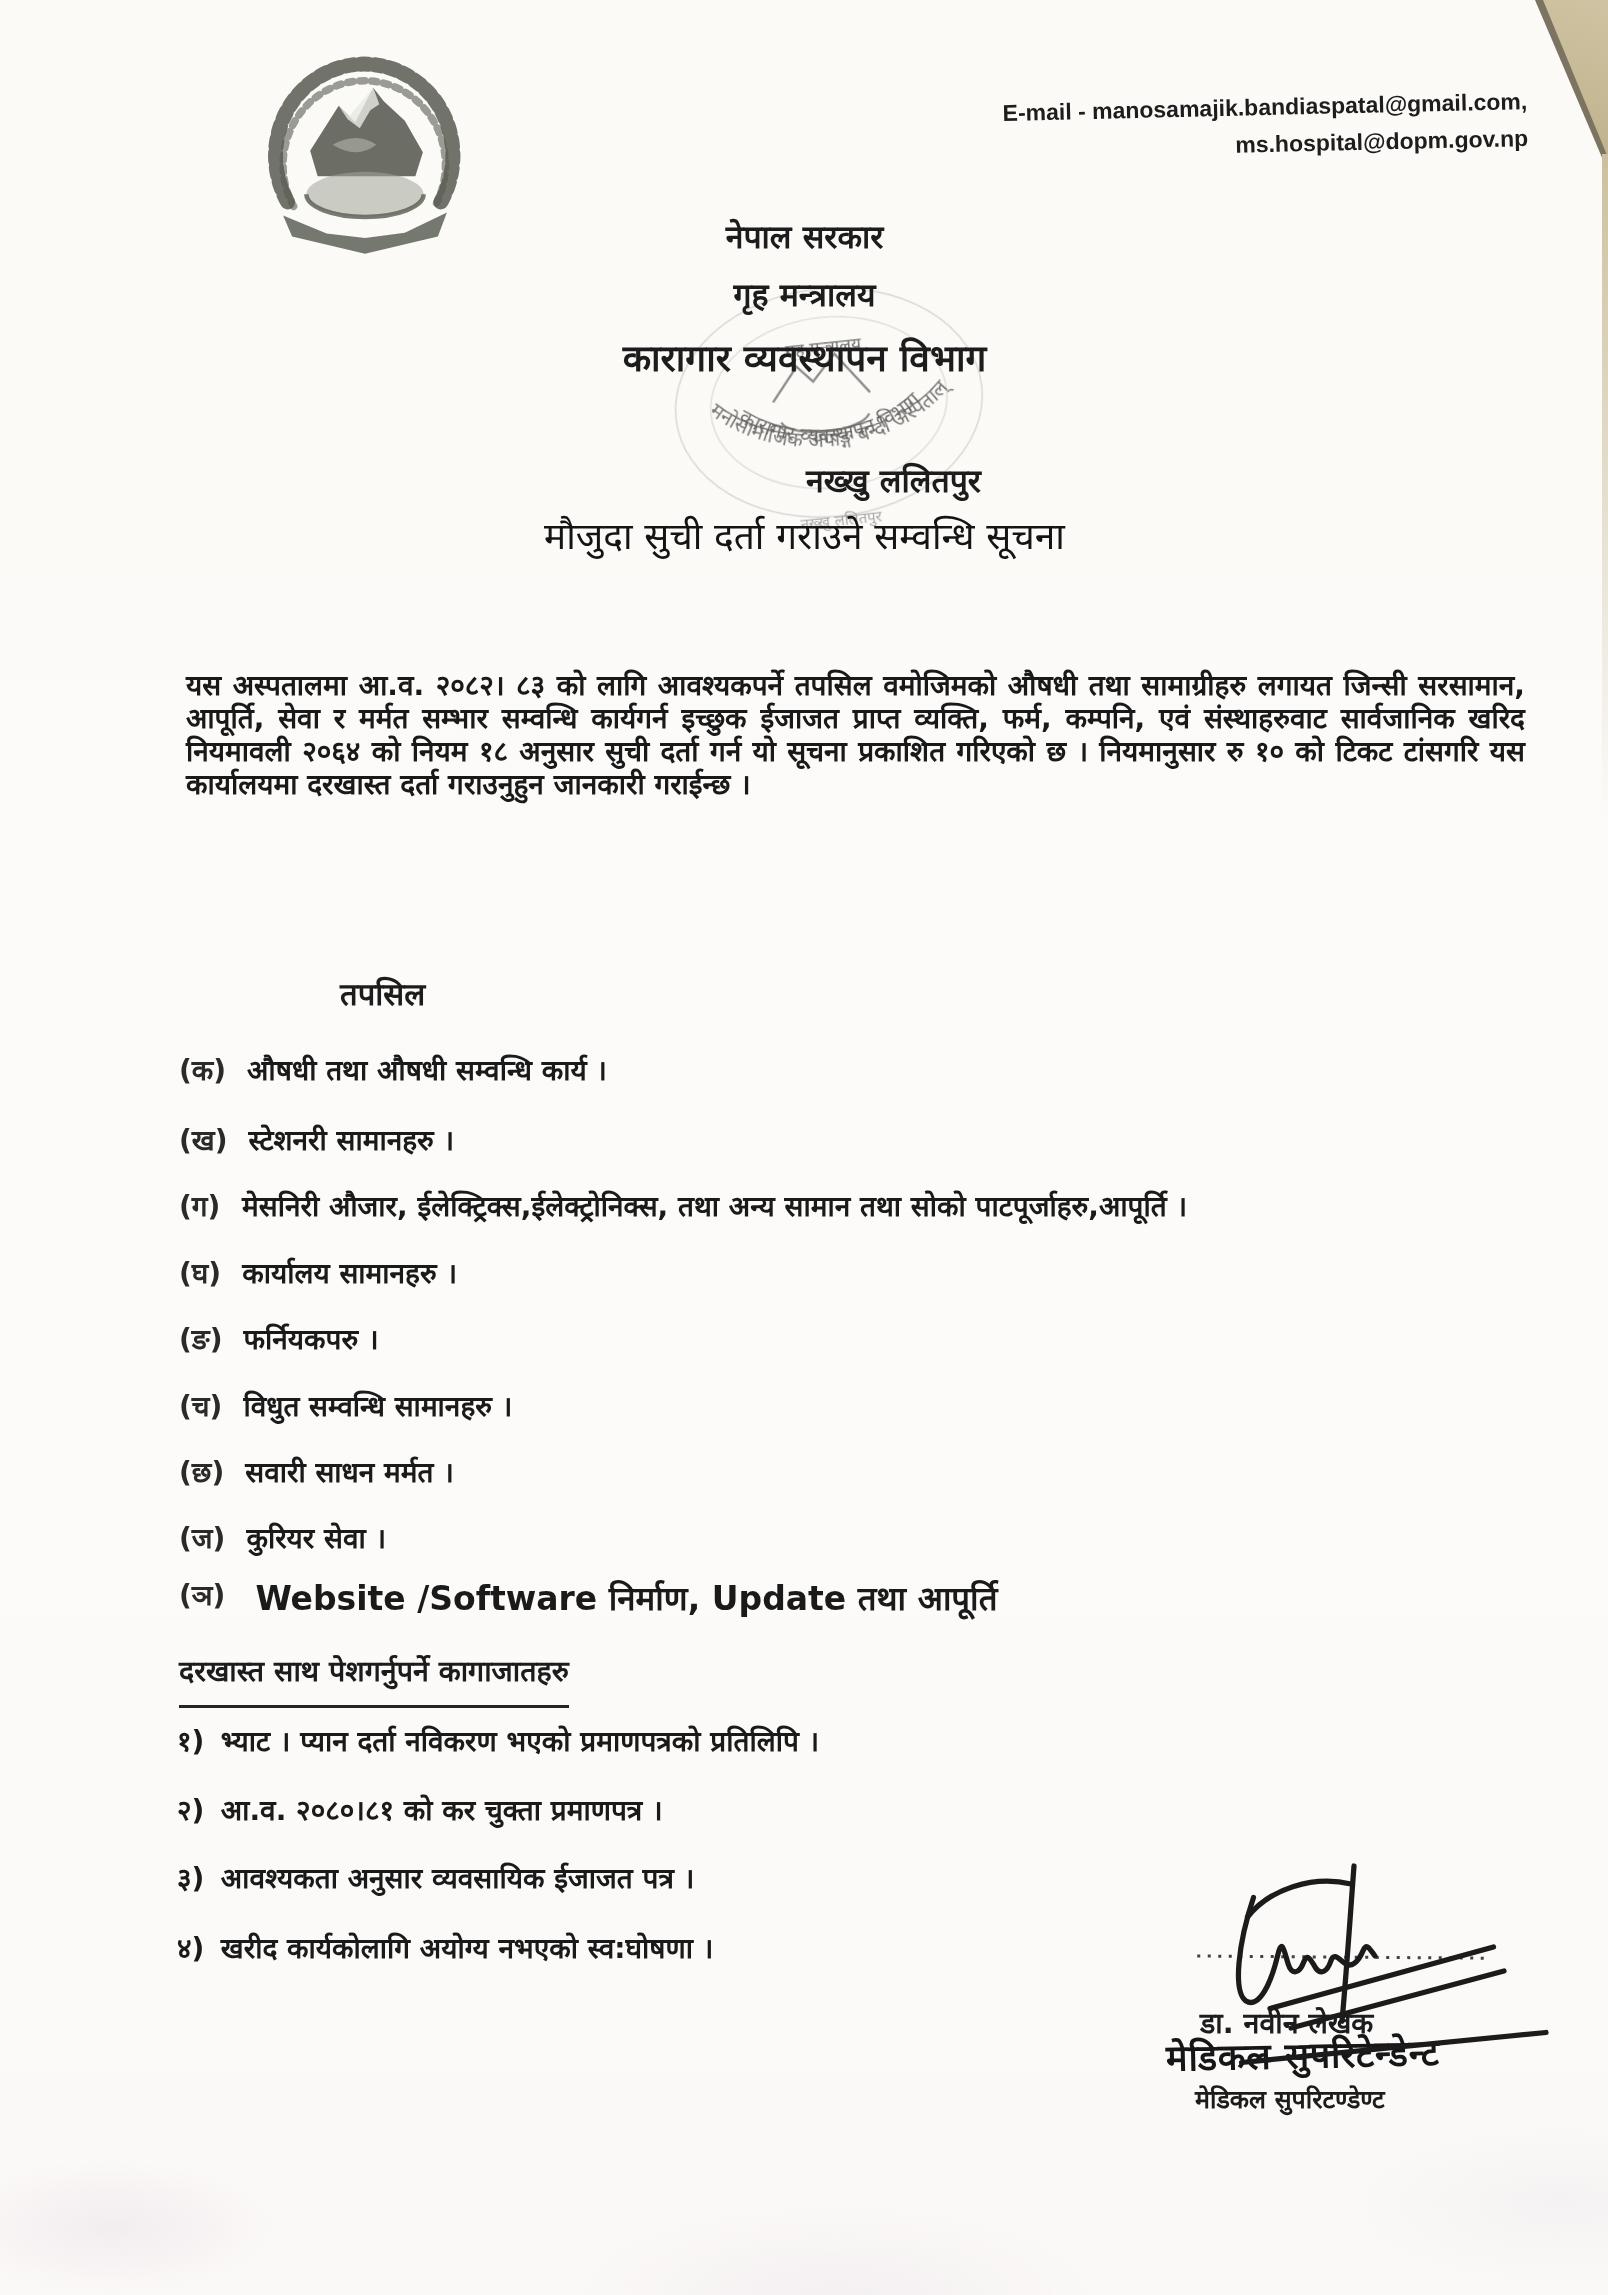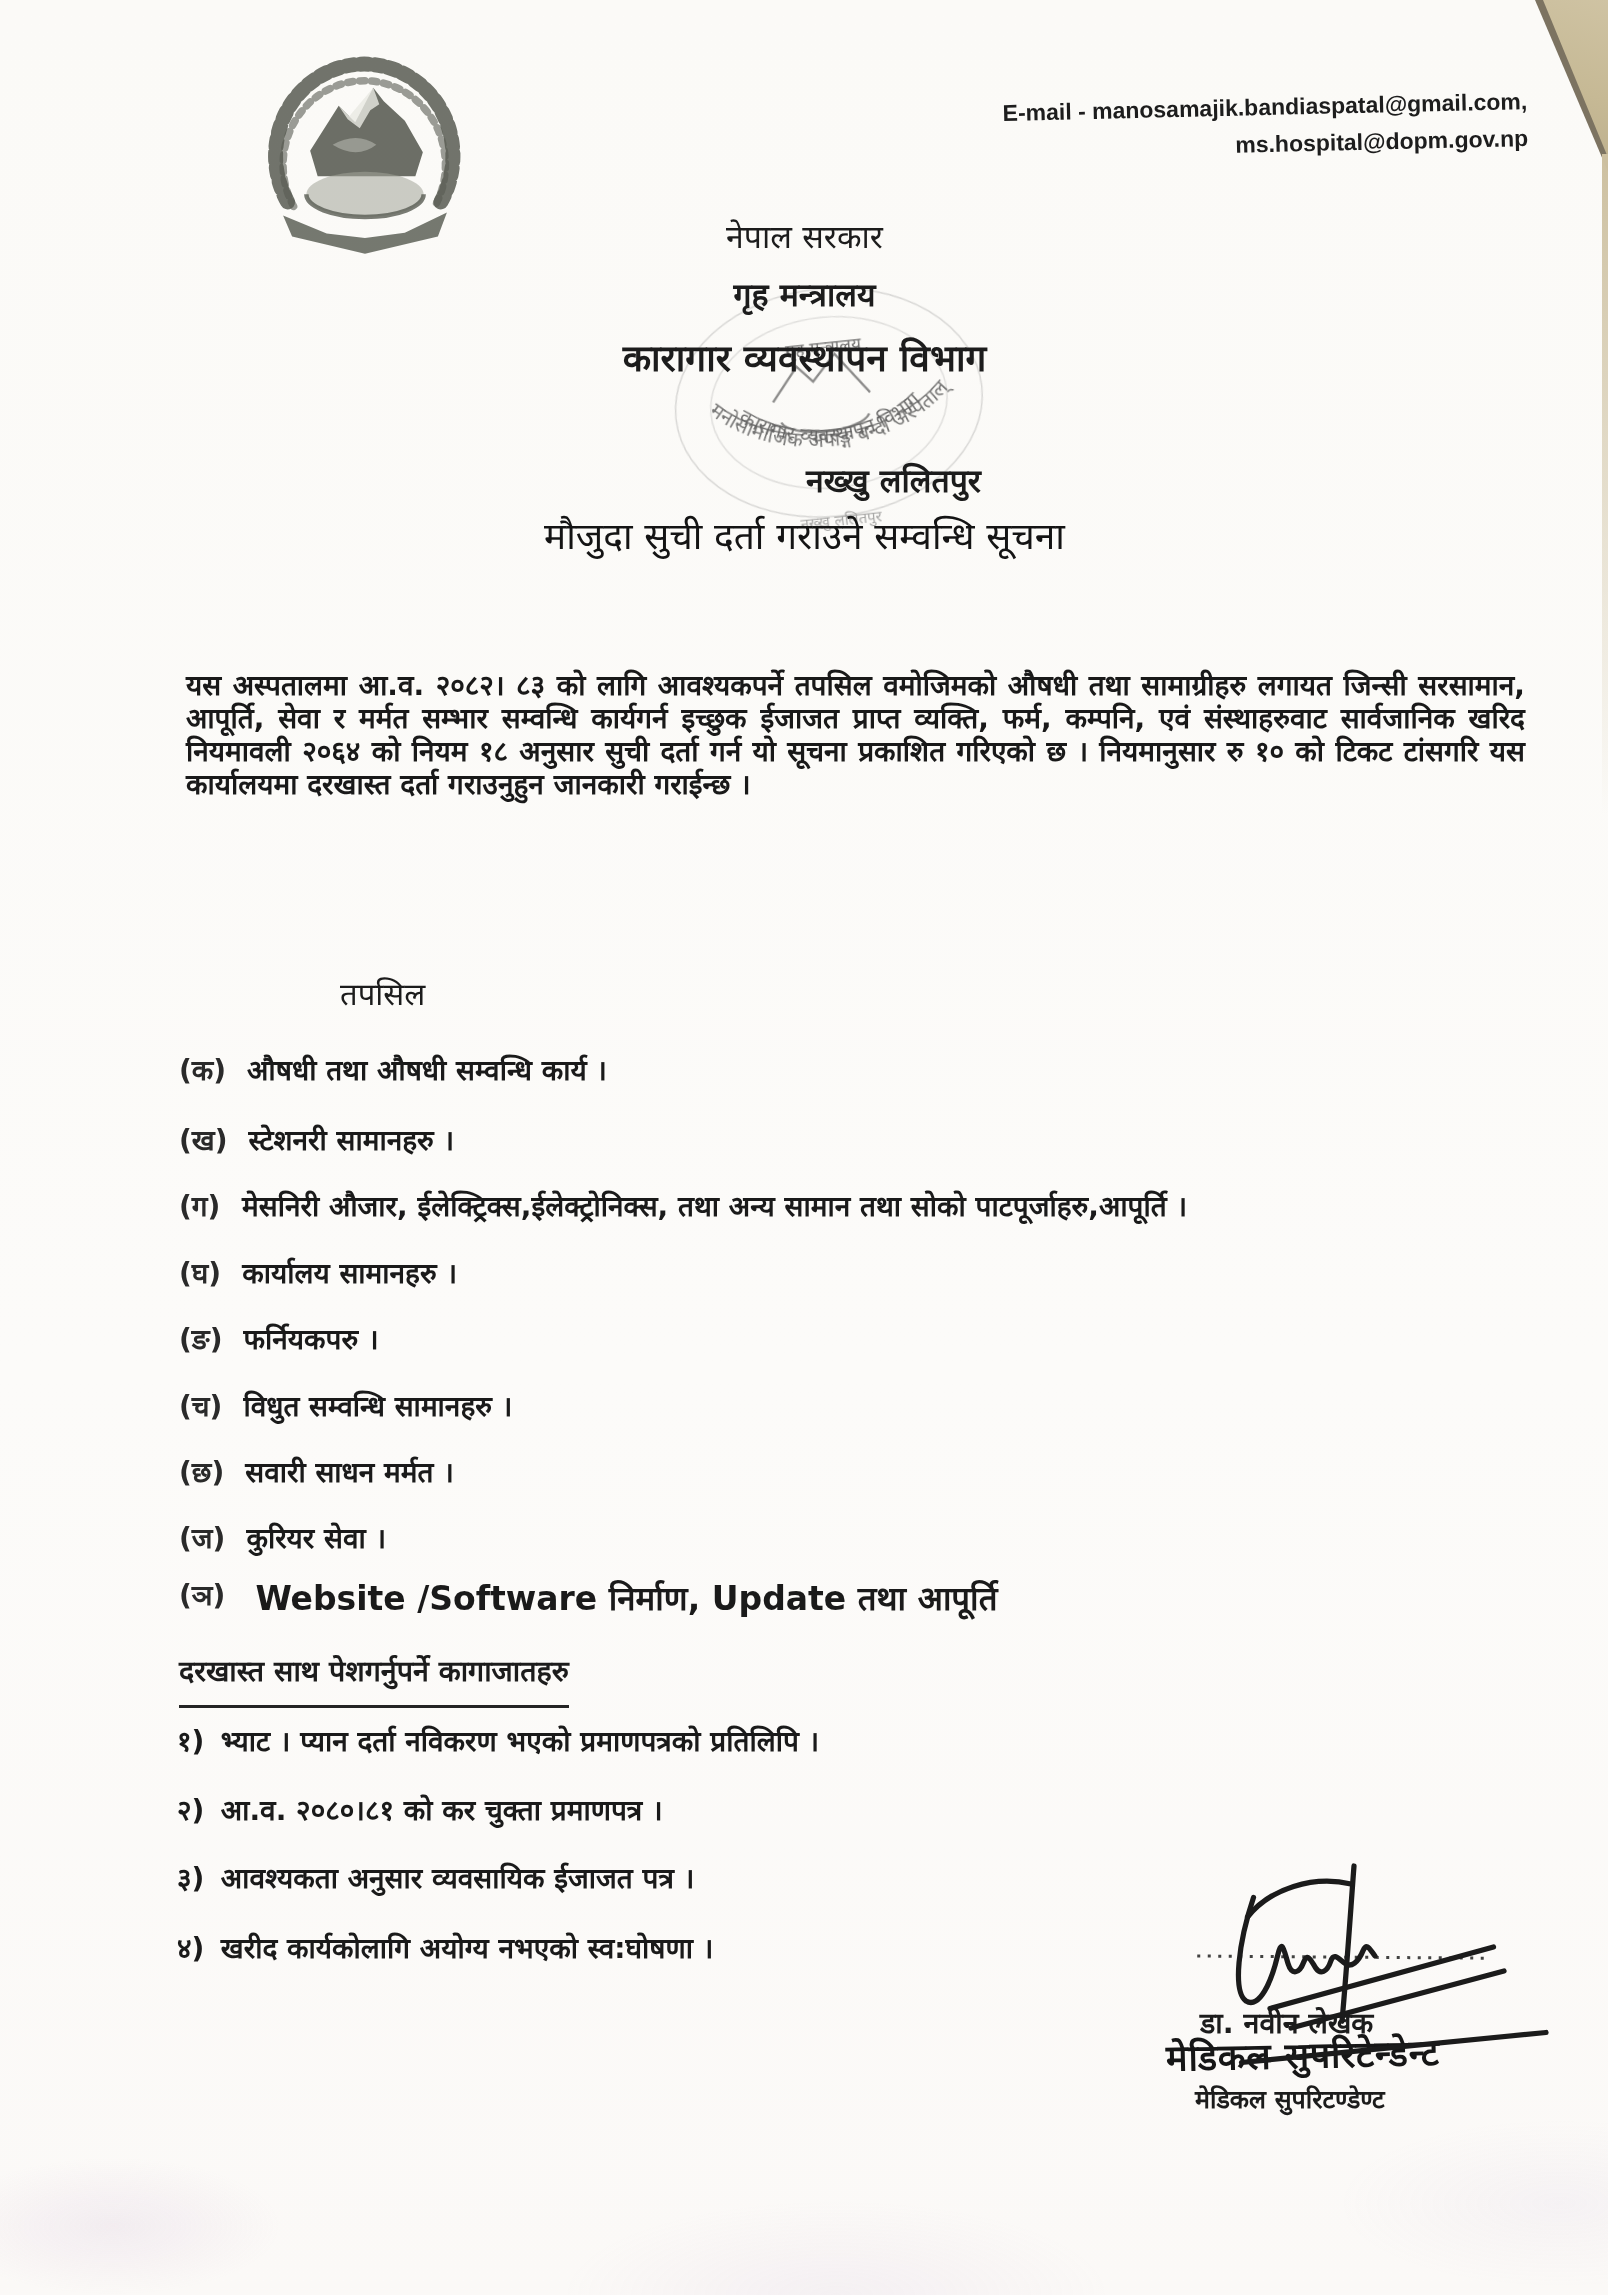--- a/index.html
+++ b/index.html
@@ -28,37 +28,37 @@
   .emblem{position:absolute;left:244px;top:32px;width:242px;height:230px;
     opacity:.93;filter:blur(0.4px);}
 
   
   .email{position:absolute;right:81px;top:89px;text-align:right;
     font-family:"Liberation Sans",sans-serif;font-weight:700;font-size:23px;
     line-height:37px;color:#1d1d1d;transform:rotate(-1.3deg);}
 
   
   .hline{position:absolute;left:0;width:100%;text-align:center;z-index:3;}
-  .h-gov{top:214px;font-size:32px;font-weight:400;}
+  .h-gov{top:214px;font-size:32px;font-weight:700;}
   .h-min{top:272px;font-size:32px;font-weight:600;}
   .h-dept{top:331px;font-size:37px;font-weight:600;}
   .h-office{top:401px;font-size:44px;font-weight:700;letter-spacing:1.5px;color:#121212;}
   .h-loc{top:458px;font-size:32px;font-weight:700;transform:translateX(89px);}
   .h-title{top:509px;font-size:37px;font-weight:400;color:#141414;}
   .h-publish{top:600px;font-size:27px;font-weight:600;}
 
   
   .stamp{position:absolute;left:660px;top:284px;width:340px;height:258px;
     z-index:1;opacity:.82;transform:rotate(-6deg);filter:blur(0.3px);}
 
   
   .para{position:absolute;left:186px;top:669px;width:1339px;z-index:2;
     font-size:28px;font-weight:600;line-height:33px;text-align:justify;color:#191919;}
 
-  .tapasil{position:absolute;left:340px;top:972px;font-size:31px;font-weight:400;}
+  .tapasil{position:absolute;left:340px;top:972px;font-size:31px;font-weight:700;}
 
   .item-row{position:absolute;left:179px;display:flex;gap:21px;
     font-size:28px;font-weight:600;white-space:nowrap;color:#1a1a1a;}
   .item-row .lbl{min-width:42px;color:#2a2a2a;}
   .item-row.latin{font-size:33px;gap:30px;font-weight:600;}
 
   .docs-heading{position:absolute;left:179px;top:1650px;font-size:28.6px;font-weight:700;
     border-bottom:3px solid #242424;padding-bottom:16px;}
 
   .doc-row{position:absolute;left:177px;display:flex;gap:16.5px;

